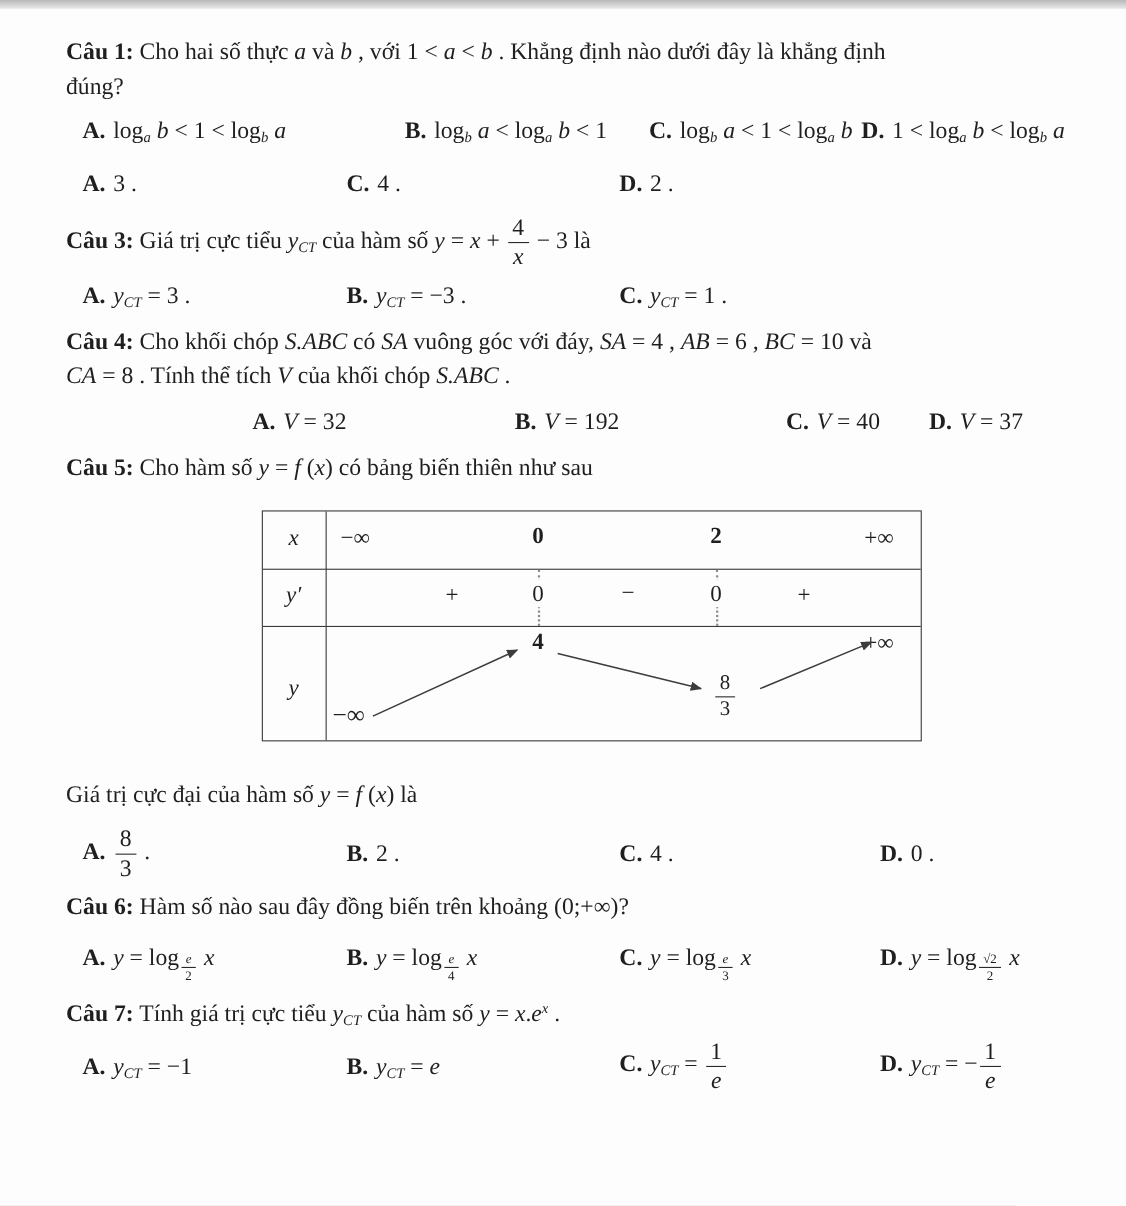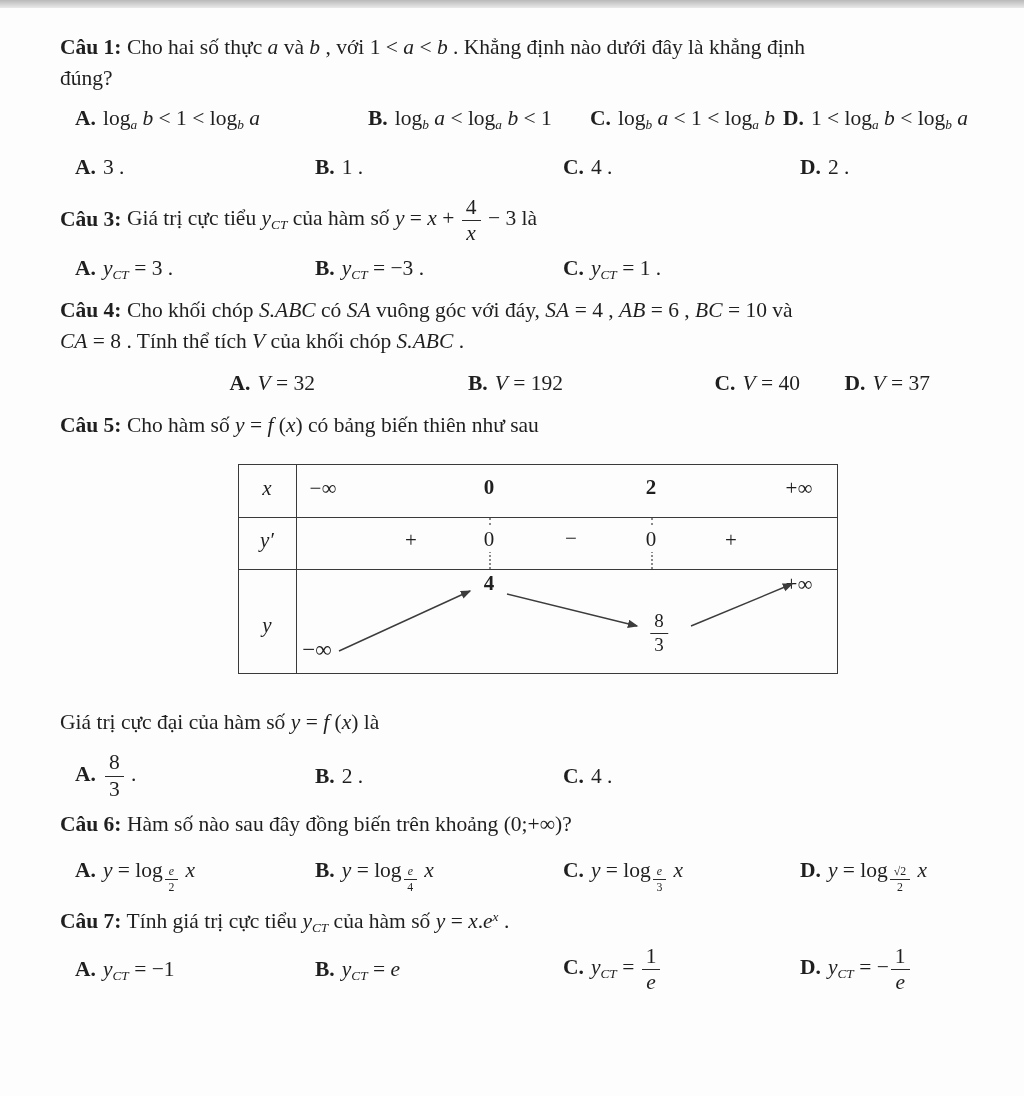--- a/index.html
+++ b/index.html
@@ -65,21 +65,20 @@
         <div class="opt"><b>A.</b><span><span class="rm">log</span><span class="sb">a</span><span class="it"> b</span><span class="rm"> &lt; 1 &lt; log</span><span class="sb">b</span><span class="it"> a</span></span></div>
         <div class="opt"><b>B.</b><span><span class="rm">log</span><span class="sb">b</span><span class="it"> a</span><span class="rm"> &lt; log</span><span class="sb">a</span><span class="it"> b</span><span class="rm"> &lt; 1</span></span></div>
         <div class="opt"><b>C.</b><span><span class="rm">log</span><span class="sb">b</span><span class="it"> a</span><span class="rm"> &lt; 1 &lt; log</span><span class="sb">a</span><span class="it"> b</span></span></div>
         <div class="opt"><b>D.</b><span><span class="rm">1 &lt; log</span><span class="sb">a</span><span class="it"> b</span><span class="rm"> &lt; log</span><span class="sb">b</span><span class="it"> a</span></span></div>
       </div>
     </div>
 
     <div style="margin-top:17px;">
       <div class="opts" style="margin-top:12px;">
         <div class="opt"><b>A.</b><span><span class="rm">3 .</span></span></div>
-        <div class="opt"><b>B.</b><span><span class="rm">1 .</span></span></div>
         <div class="opt"><b>C.</b><span><span class="rm">4 .</span></span></div>
         <div class="opt"><b>D.</b><span><span class="rm">2 .</span></span></div>
       </div>
     </div>
 
     <div style="margin-top:14px;">
       <p class="qline"><b class="qlabel">Câu 3:</b> <span><span class="rm">Giá trị cực tiểu </span><span class="it">y</span><span class="sb">CT</span><span class="rm">  của hàm số </span><span class="it">y</span><span class="rm"> = </span><span class="it">x</span><span class="rm"> + </span><span class="frac"><span class="num">4</span><span class="den it">x</span></span><span class="rm"> − 3 là</span></span></p>
       <div class="opts" style="margin-top:8px;">
         <div class="opt"><b>A.</b><span><span class="it">y</span><span class="sb">CT</span><span class="rm"> = 3 .</span></span></div>
         <div class="opt"><b>B.</b><span><span class="it">y</span><span class="sb">CT</span><span class="rm"> = −3 .</span></span></div>
@@ -137,20 +136,21 @@
           <line x1="268" y1="25" x2="398" y2="57" marker-end="url(#ah)"></line>
           <line x1="452" y1="57" x2="553" y2="15" marker-end="url(#ah)"></line>
         </svg>
       </div>
 
       <p class="qline" style="margin-top:33px;"><span class="rm">Giá trị cực đại của hàm số </span><span class="it">y</span><span class="rm"> = </span><span class="it">f</span><span class="rm"> (</span><span class="it">x</span><span class="rm">)  là</span></p>
       <div class="opts" style="margin-top:13px;">
         <div class="opt"><b>A.</b><span><span class="frac"><span class="num">8</span><span class="den">3</span></span><span class="rm"> .</span></span></div>
         <div class="opt"><b>B.</b><span><span class="rm">2 .</span></span></div>
         <div class="opt"><b>C.</b><span><span class="rm">4 .</span></span></div>
+        <div class="opt"><b>D.</b><span><span class="rm">0 .</span></span></div>
       </div>
     </div>
 
     <div style="margin-top:8px;">
       <p class="qline"><b class="qlabel">Câu 6:</b> <span><span class="rm">Hàm số nào sau đây đồng biến trên khoảng </span><span class="rm">(0;+∞)</span><span class="rm">?</span></span></p>
       <div class="opts" style="margin-top:15px;">
         <div class="opt"><b>A.</b><span><span class="it">y</span><span class="rm"> = log</span><span class="frac subfrac"><span class="num it">e</span><span class="den">2</span></span><span class="it">  x</span></span></div>
         <div class="opt"><b>B.</b><span><span class="it">y</span><span class="rm"> = log</span><span class="frac subfrac"><span class="num it">e</span><span class="den">4</span></span><span class="it">  x</span></span></div>
         <div class="opt"><b>C.</b><span><span class="it">y</span><span class="rm"> = log</span><span class="frac subfrac"><span class="num it">e</span><span class="den">3</span></span><span class="it">  x</span></span></div>
         <div class="opt"><b>D.</b><span><span class="it">y</span><span class="rm"> = log</span><span class="frac subfrac"><span class="num">√2</span><span class="den">2</span></span><span class="it">  x</span></span></div>

